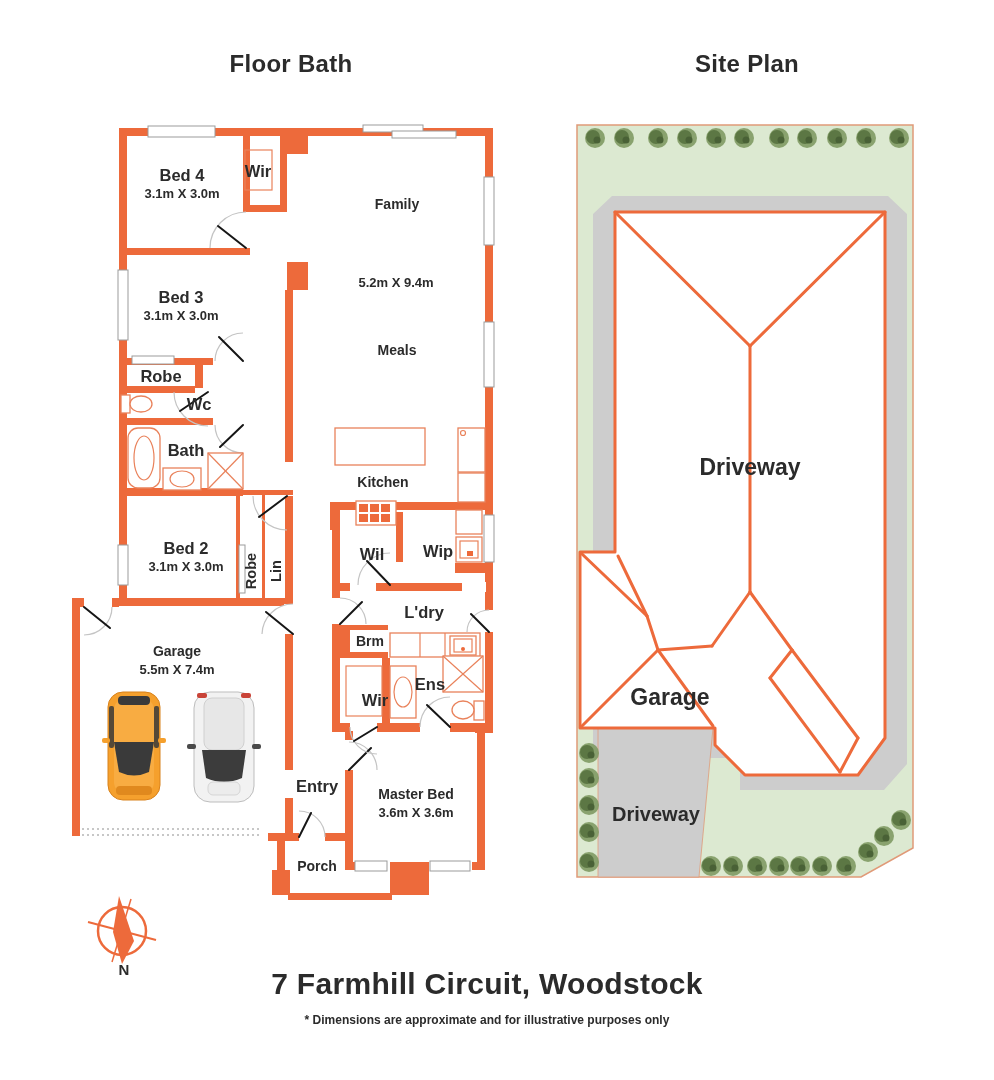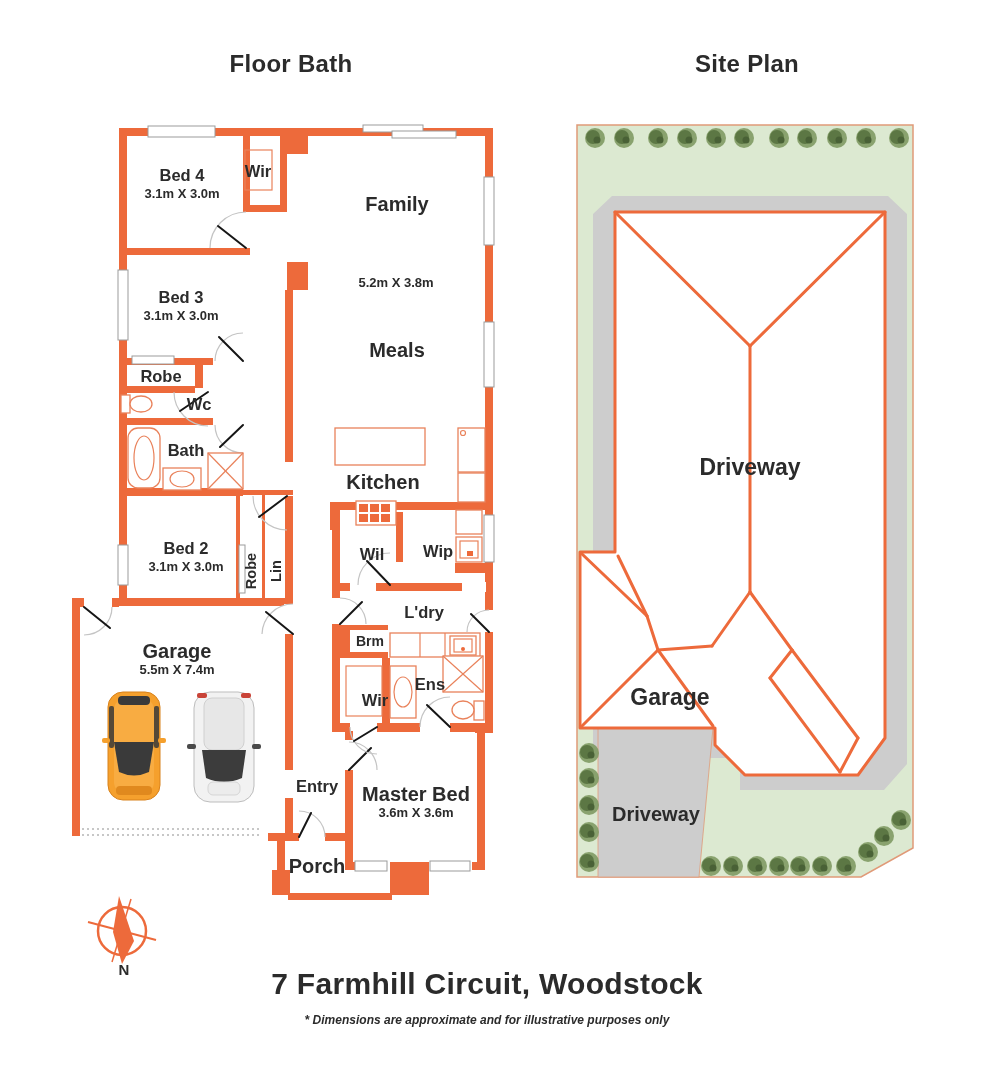--- a/index.html
+++ b/index.html
@@ -8,28 +8,28 @@
     --text:#2B2B2B; --car:#F5A02D;
   }
   html,body{margin:0;padding:0;background:#fff;}
   .stage{position:relative;width:994px;height:1080px;background:#fff;overflow:hidden;
          font-family:"Liberation Sans",sans-serif;}
   .stage svg{position:absolute;left:0;top:0;}
   .lbl{position:absolute;transform:translate(-50%,-50%);color:var(--text);
        font-weight:bold;white-space:nowrap;line-height:1;}
   .title{font-size:24px;letter-spacing:.3px;}
   .room{font-size:16.5px;}
-  .lg{font-size:20px;}
+  .lg{font-size:14px;}
   .sm{font-size:14px;}
   .dims{font-size:13px;}
   .vert{transform:translate(-50%,-50%) rotate(-90deg);font-size:14.5px;}
   .site{font-size:23px;}
   .sitesm{font-size:20px;}
   .addr{font-size:30px;letter-spacing:.3px;}
-  .disc{font-size:12px;font-style:italic;}
+  .disc{font-size:12px;}
   .north{font-size:15px;}
   
   .w{fill:var(--wall);}
   .win{fill:#fff;stroke:#9B9B9B;stroke-width:1;}
   .gap{fill:#fff;}
   .fx{fill:#fff;stroke:var(--fixture);stroke-width:1.3;}
   .fxl{fill:none;stroke:var(--fixture);stroke-width:1.2;}
   .fxo{fill:var(--wall);}
   .darc{fill:none;stroke:#C4C4C4;stroke-width:1.2;}
   .dleaf{stroke:#161616;stroke-width:2;stroke-linecap:round;}
@@ -334,21 +334,21 @@
   </g>
 </svg>
 
 <div class="lbl title" style="left:291px;top:64px">Floor Bath</div>
 <div class="lbl title" style="left:747px;top:64px">Site Plan</div>
 
 <div class="lbl room" style="left:182px;top:175px">Bed 4</div>
 <div class="lbl dims" style="left:182px;top:193px">3.1m X 3.0m</div>
 <div class="lbl room" style="left:258px;top:171px">Wir</div>
 <div class="lbl lg" style="left:397px;top:204px">Family</div>
-<div class="lbl dims" style="left:396px;top:282px">5.2m X 3.8m</div>
+<div class="lbl dims" style="left:396px;top:282px">5.2m X 9.4m</div>
 <div class="lbl room" style="left:181px;top:297px">Bed 3</div>
 <div class="lbl dims" style="left:181px;top:315px">3.1m X 3.0m</div>
 <div class="lbl room" style="left:161px;top:376px">Robe</div>
 <div class="lbl room" style="left:199px;top:404px">Wc</div>
 <div class="lbl room" style="left:186px;top:450px">Bath</div>
 <div class="lbl lg" style="left:397px;top:350px">Meals</div>
 <div class="lbl lg" style="left:383px;top:482px">Kitchen</div>
 <div class="lbl room" style="left:186px;top:548px">Bed 2</div>
 <div class="lbl dims" style="left:186px;top:566px">3.1m X 3.0m</div>
 <div class="lbl vert" style="left:251px;top:571px">Robe</div>

